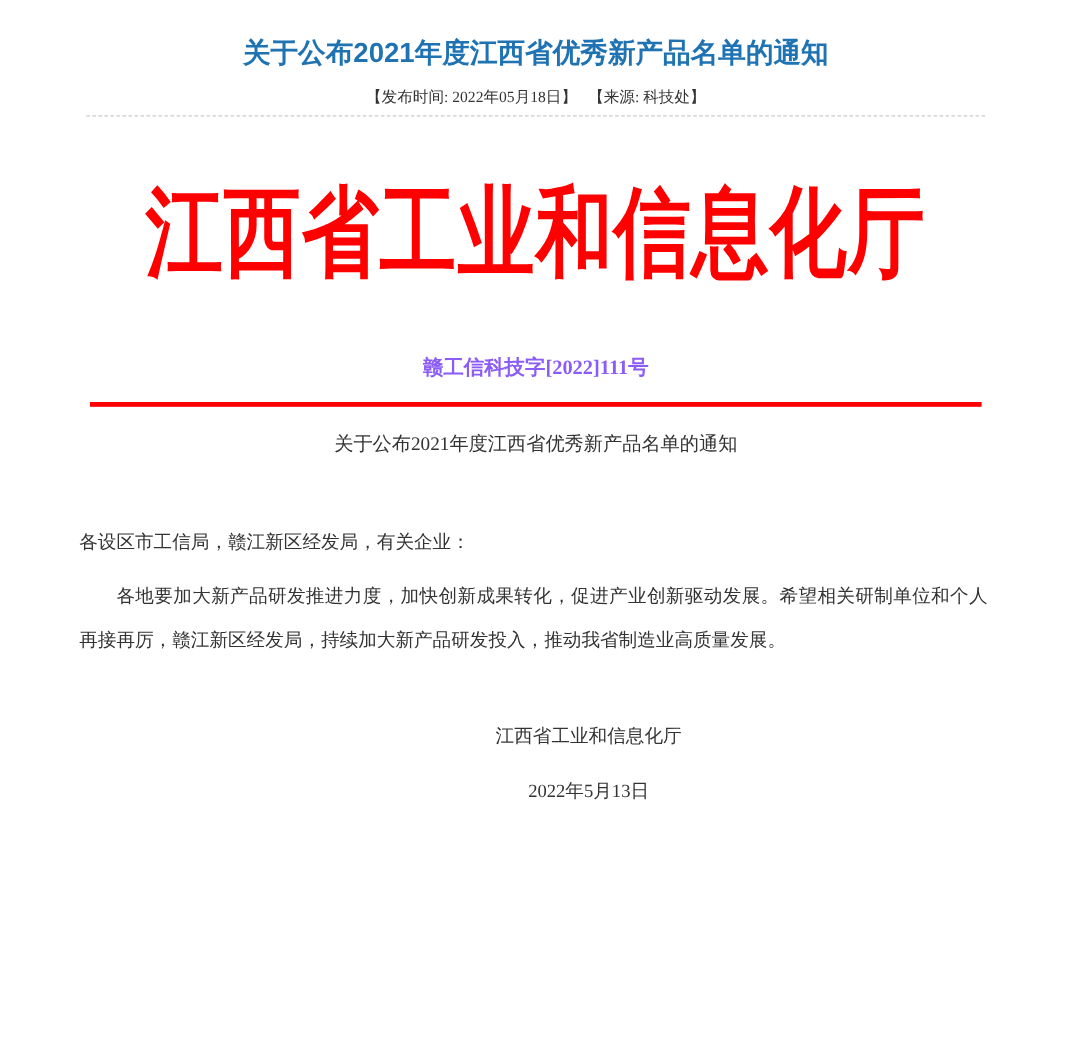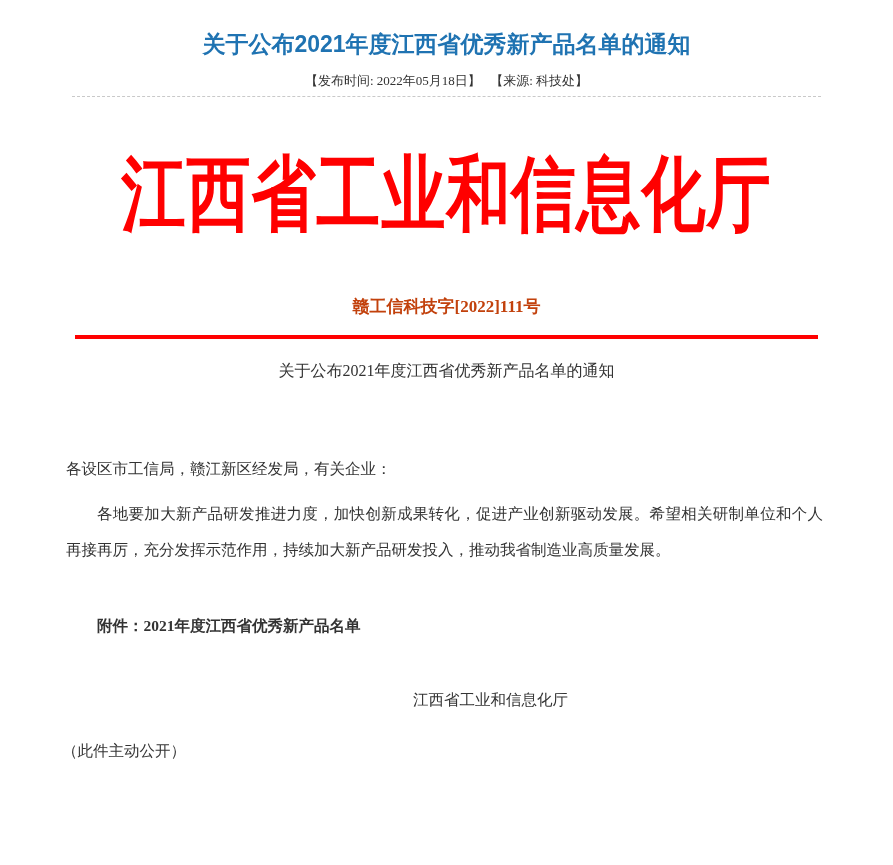--- a/index.html
+++ b/index.html
@@ -63,21 +63,21 @@
     display: inline-block;
     transform: scale(1.0, 1.28);
     transform-origin: center center;
   }
   .doc-number {
     margin-top: 62px;
     text-align: center;
     font-size: 17px;
     line-height: 20px;
     font-weight: bold;
-    color: #c2410c;
+    color: #8b5cf6;
   }
   .red-rule {
     margin: 18px 75px 0 75px;
     height: 4px;
     background: var(--accent-red);
   }
   .doc-title {
     margin-top: 21px;
     text-align: center;
     font-size: 16px;
@@ -85,21 +85,21 @@
     color: var(--text-dark);
   }
   .body-text {
     margin: 0 70px 0 66px;
     font-size: 15.5px;
     line-height: 36px;
     color: var(--text-dark);
     text-align: justify;
   }
   .salutation {
-    margin-top: 74px;
+    margin-top: 58px;
     line-height: 26px;
   }
   .para { text-indent: 2em; margin-top: 14px; }
   .para + .para { margin-top: 0; }
   .attachment {
     margin-top: 46px;
     text-indent: 2em;
     font-weight: bold;
     line-height: 24px;
   }
@@ -137,23 +137,22 @@
 
   <div class="doc-number">赣工信科技字[2022]111号</div>
 
   <div class="red-rule"></div>
 
   <div class="doc-title">关于公布2021年度江西省优秀新产品名单的通知</div>
 
   <p class="body-text salutation">各设区市工信局，赣江新区经发局，有关企业：</p>
 
 
-  <p class="body-text para">各地要加大新产品研发推进力度，加快创新成果转化，促进产业创新驱动发展。希望相关研制单位和个人再接再厉，充分发挥示范作用，持续加大新产品研发投入，推动我省制造业高质量发展。</p>
+  <p class="body-text para">各地要加大新产品研发推进力度，加快创新成果转化，促进产业创新驱动发展。希望相关研制单位和个人再接再厉，赣江新区经发局，持续加大新产品研发投入，推动我省制造业高质量发展。</p>
 
-  <p class="body-text attachment">附件：2021年度江西省优秀新产品名单</p>
 
   <div class="sign-block">
     <div class="sign-name">江西省工业和信息化厅</div>
+    <div class="sign-date">2022年5月13日</div>
   </div>
 
-  <p class="disclosure">（此件主动公开）</p>
 
 </div>
 
 </body></html>

